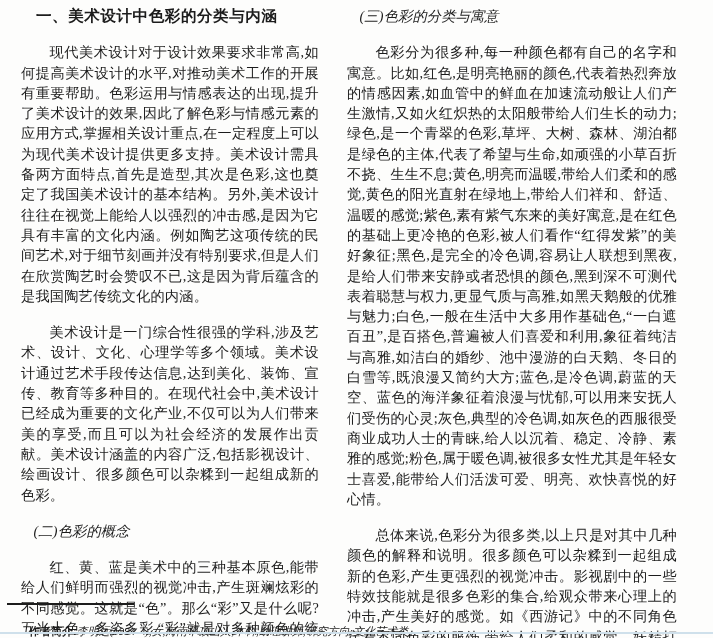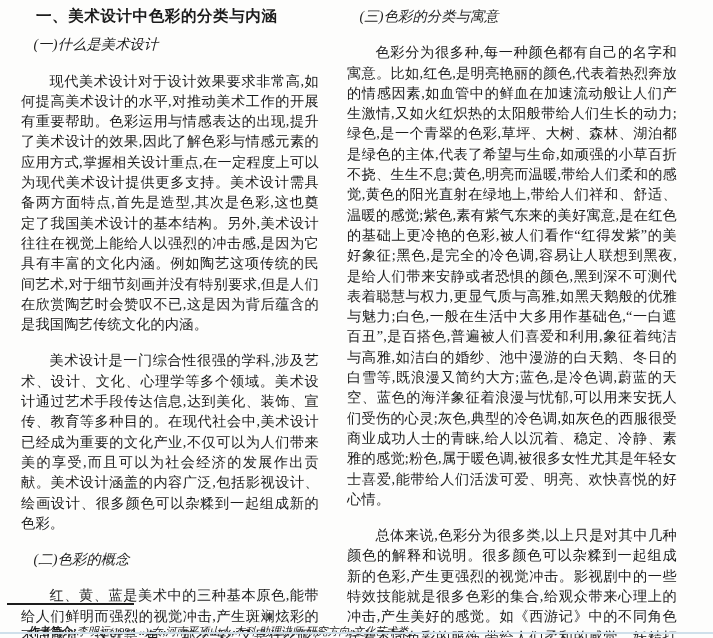--- a/index.html
+++ b/index.html
@@ -19,21 +19,21 @@
     letter-spacing:0.2px;
   }
   .col-left  { left:5px;   width:330px; }
   .col-right { left:331px; width:362px; }
   .col p { margin:16px; text-indent:2em; }
   .sec-title {
     font-family:"Liberation Sans","DejaVu Sans",sans-serif;
     font-weight:bold;
     font-size:15.5px;
     letter-spacing:0.6px;
-    margin:0 0 8px 0;
+    margin:0 0 2px 0;
     text-indent:2em;
     text-align:left;
   }
   .sub {
     font-style:italic;
     font-weight:normal;
     font-size:14.2px;
     margin:0;
     text-indent:2em;
     text-align:left;
@@ -62,21 +62,20 @@
     position:absolute; left:0; top:632px;
     width:713px; height:2px;
     background:#cfe0eb;
   }
 </style>
 </head>
 <body>
 
 <div class="col col-left">
   <h1 class="sec-title">一、美术设计中色彩的分类与内涵</h1>
-  <h2 class="sub">(一)什么是美术设计</h2>
   <p>现代美术设计对于设计效果要求非常高,如何提高美术设计的水平,对推动美术工作的开展有重要帮助。色彩运用与情感表达的出现,提升了美术设计的效果,因此了解色彩与情感元素的应用方式,掌握相关设计重点,在一定程度上可以为现代美术设计提供更多支持。美术设计需具备两方面特点,首先是造型,其次是色彩,这也奠定了我国美术设计的基本结构。另外,美术设计往往在视觉上能给人以强烈的冲击感,是因为它具有丰富的文化内涵。例如陶艺这项传统的民间艺术,对于细节刻画并没有特别要求,但是人们在欣赏陶艺时会赞叹不已,这是因为背后蕴含的是我国陶艺传统文化的内涵。</p>
   <p>美术设计是一门综合性很强的学科,涉及艺术、设计、文化、心理学等多个领域。美术设计通过艺术手段传达信息,达到美化、装饰、宣传、教育等多种目的。在现代社会中,美术设计已经成为重要的文化产业,不仅可以为人们带来美的享受,而且可以为社会经济的发展作出贡献。美术设计涵盖的内容广泛,包括影视设计、绘画设计、很多颜色可以杂糅到一起组成新的色彩。</p>
   <h2 class="sub">(二)色彩的概念</h2>
   <p>红、黄、蓝是美术中的三种基本原色,能带给人们鲜明而强烈的视觉冲击,产生斑斓炫彩的不同感觉。这就是“色”。那么“彩”又是什么呢?五光十色、多姿多彩,“彩”就是对多种颜色的统称。“色”“彩”组合在一起,河南平顶山人,可以是一种颜色,也可以是多种颜色。色彩的产生是一种物理现象,是一种视觉传达,可以带给人们不同的感觉。例如,雨后的彩虹、海市蜃楼等都是斑斓色彩与光线的自然现象。</p>
 </div>
 
 <div class="col col-right">
   <h2 class="sub">(三)色彩的分类与寓意</h2>
   <p>色彩分为很多种,每一种颜色都有自己的名字和寓意。比如,红色,是明亮艳丽的颜色,代表着热烈奔放的情感因素,如血管中的鲜血在加速流动般让人们产生激情,又如火红炽热的太阳般带给人们生长的动力;绿色,是一个青翠的色彩,草坪、大树、森林、湖泊都是绿色的主体,代表了希望与生命,如顽强的小草百折不挠、生生不息;黄色,明亮而温暖,带给人们柔和的感觉,黄色的阳光直射在绿地上,带给人们祥和、舒适、温暖的感觉;紫色,素有紫气东来的美好寓意,是在红色的基础上更冷艳的色彩,被人们看作“红得发紫”的美好象征;黑色,是完全的冷色调,容易让人联想到黑夜,是给人们带来安静或者恐惧的颜色,黑到深不可测代表着聪慧与权力,更显气质与高雅,如黑天鹅般的优雅与魅力;白色,一般在生活中大多用作基础色,“一白遮百丑”,是百搭色,普遍被人们喜爱和利用,象征着纯洁与高雅,如洁白的婚纱、池中漫游的白天鹅、冬日的白雪等,既浪漫又简约大方;蓝色,是冷色调,蔚蓝的天空、蓝色的海洋象征着浪漫与忧郁,可以用来安抚人们受伤的心灵;灰色,典型的冷色调,如灰色的西服很受商业成功人士的青睐,给人以沉着、稳定、冷静、素雅的感觉;粉色,属于暖色调,被很多女性尤其是年轻女士喜爱,能带给人们活泼可爱、明亮、欢快喜悦的好心情。</p>
   <p>总体来说,色彩分为很多类,以上只是对其中几种颜色的解释和说明。很多颜色可以杂糅到一起组成新的色彩,产生更强烈的视觉冲击。影视剧中的一些特效技能就是很多色彩的集合,给观众带来心理上的冲击,产生美好的感觉。如《西游记》中的不同角色穿着不同色彩的服饰,带给人们柔和的感觉、妖精打扮得艳丽妩媚,每一个</p>

